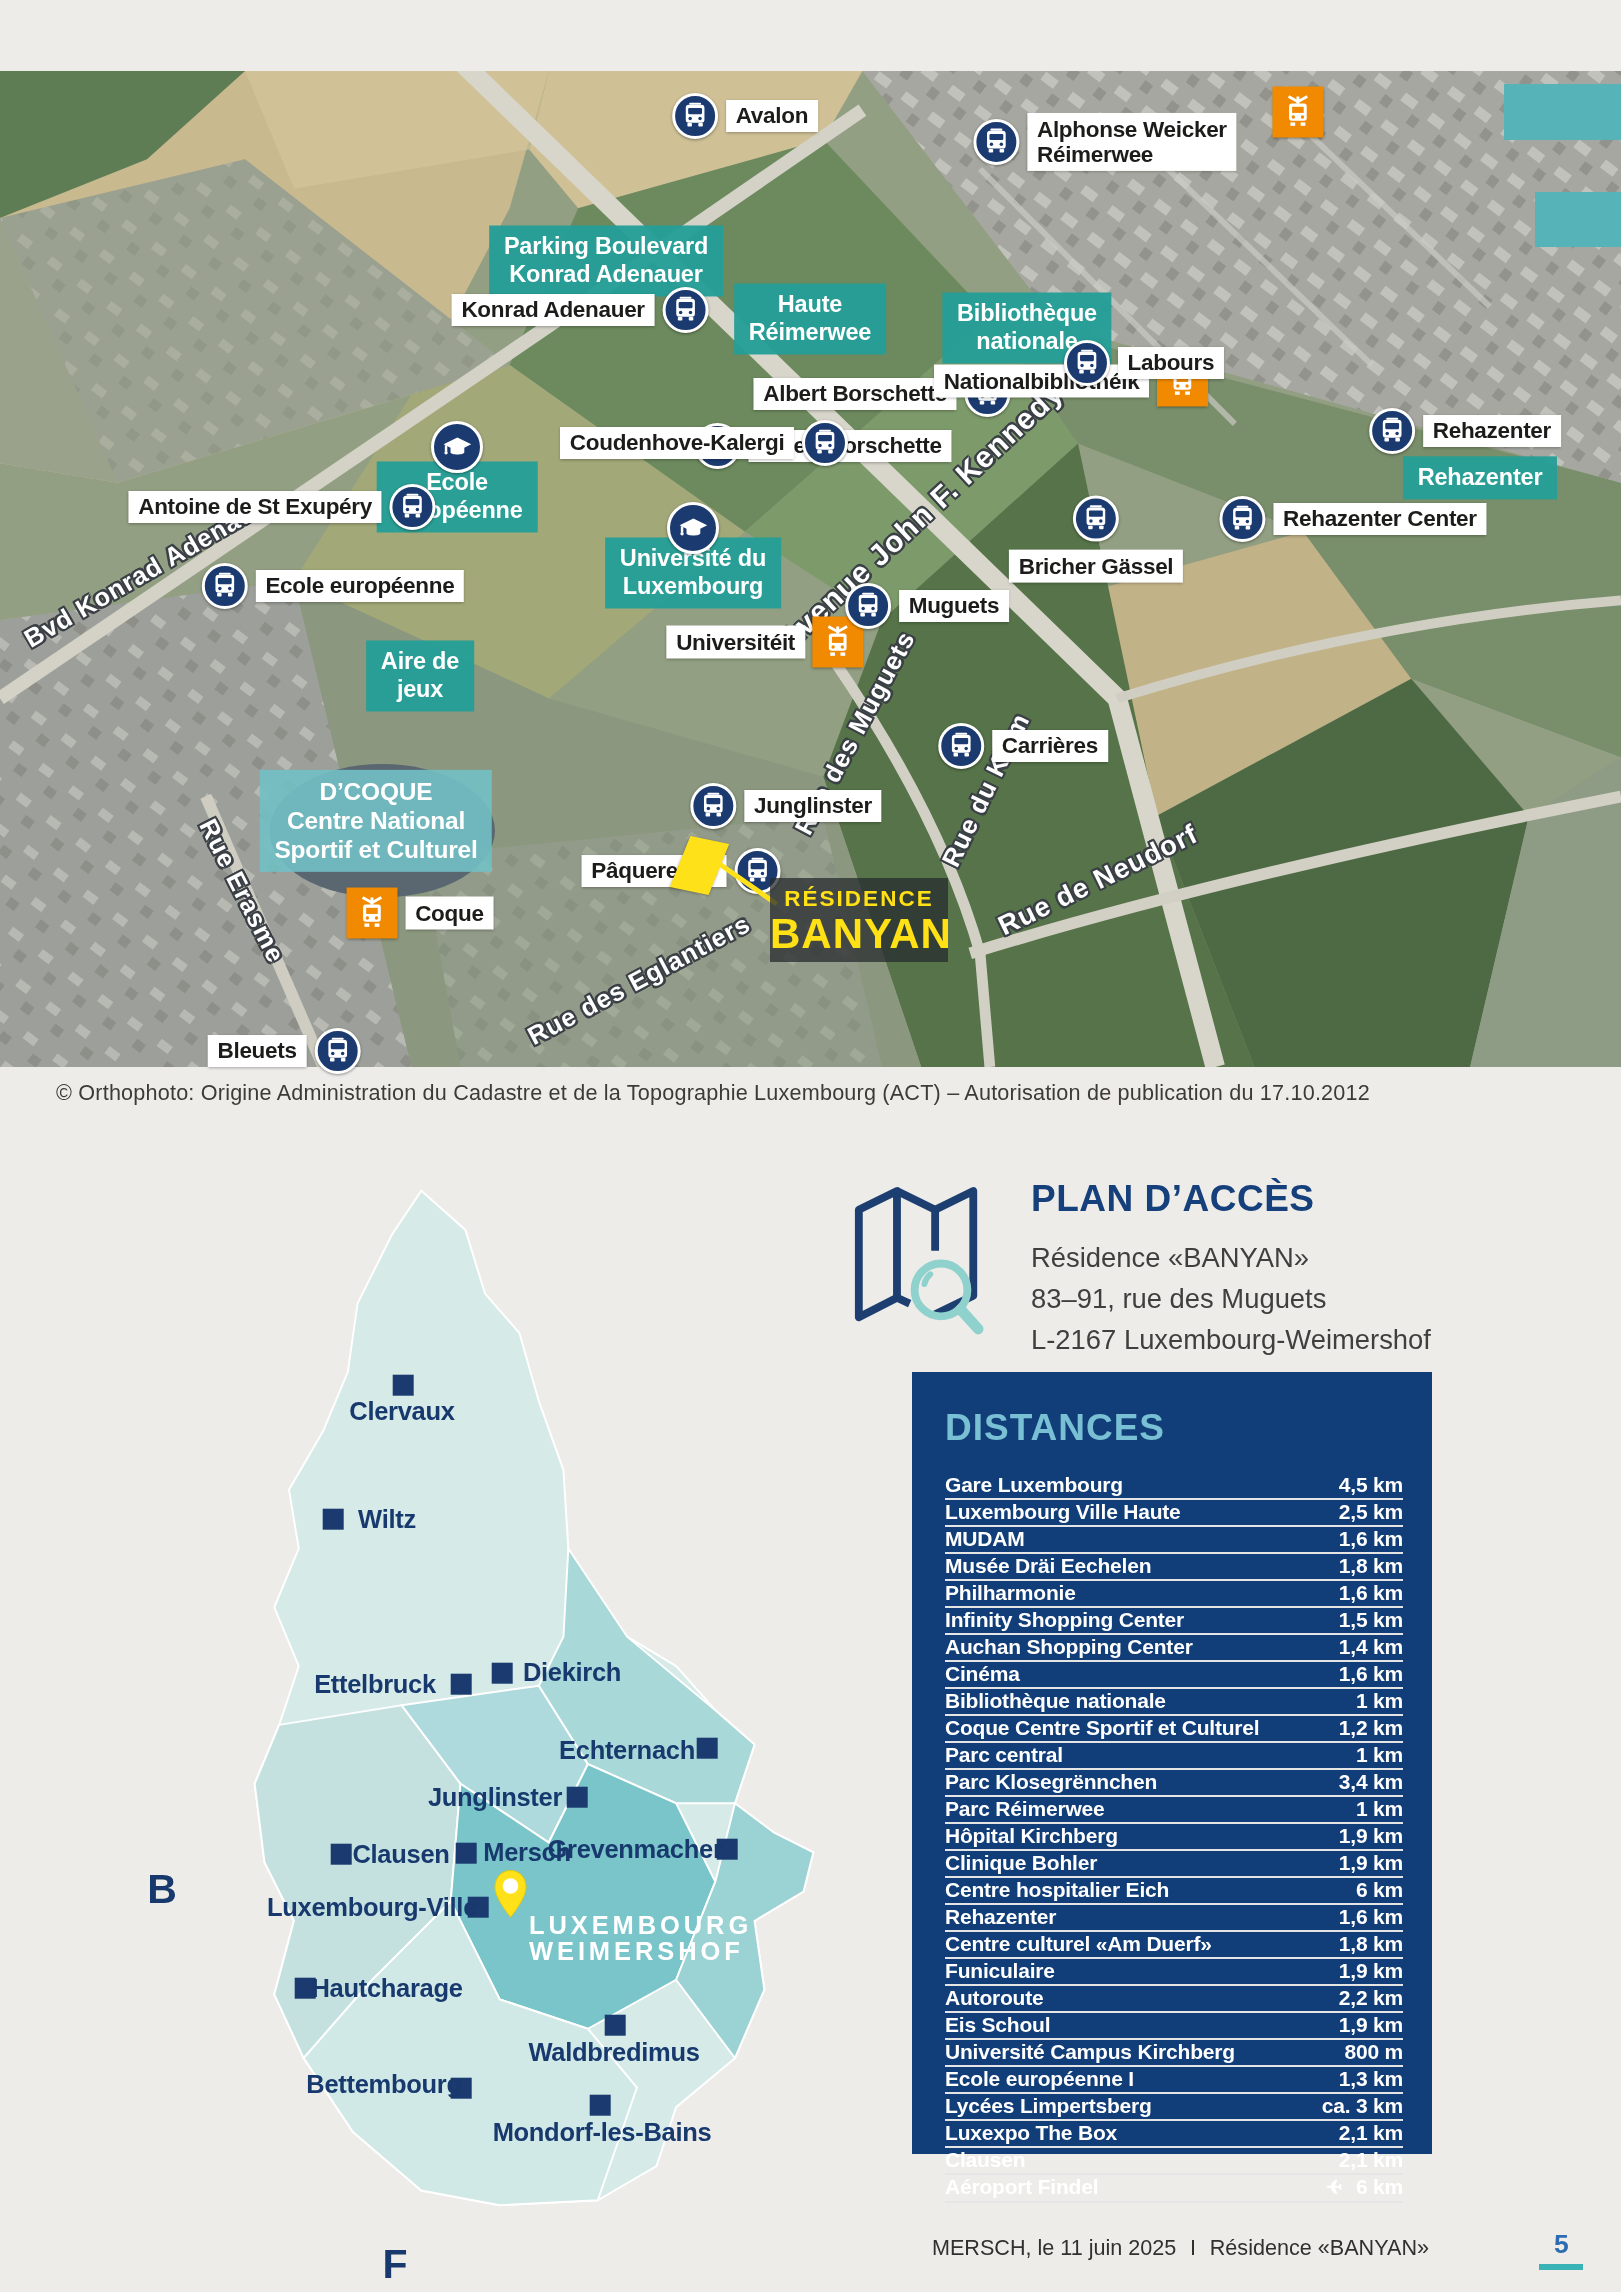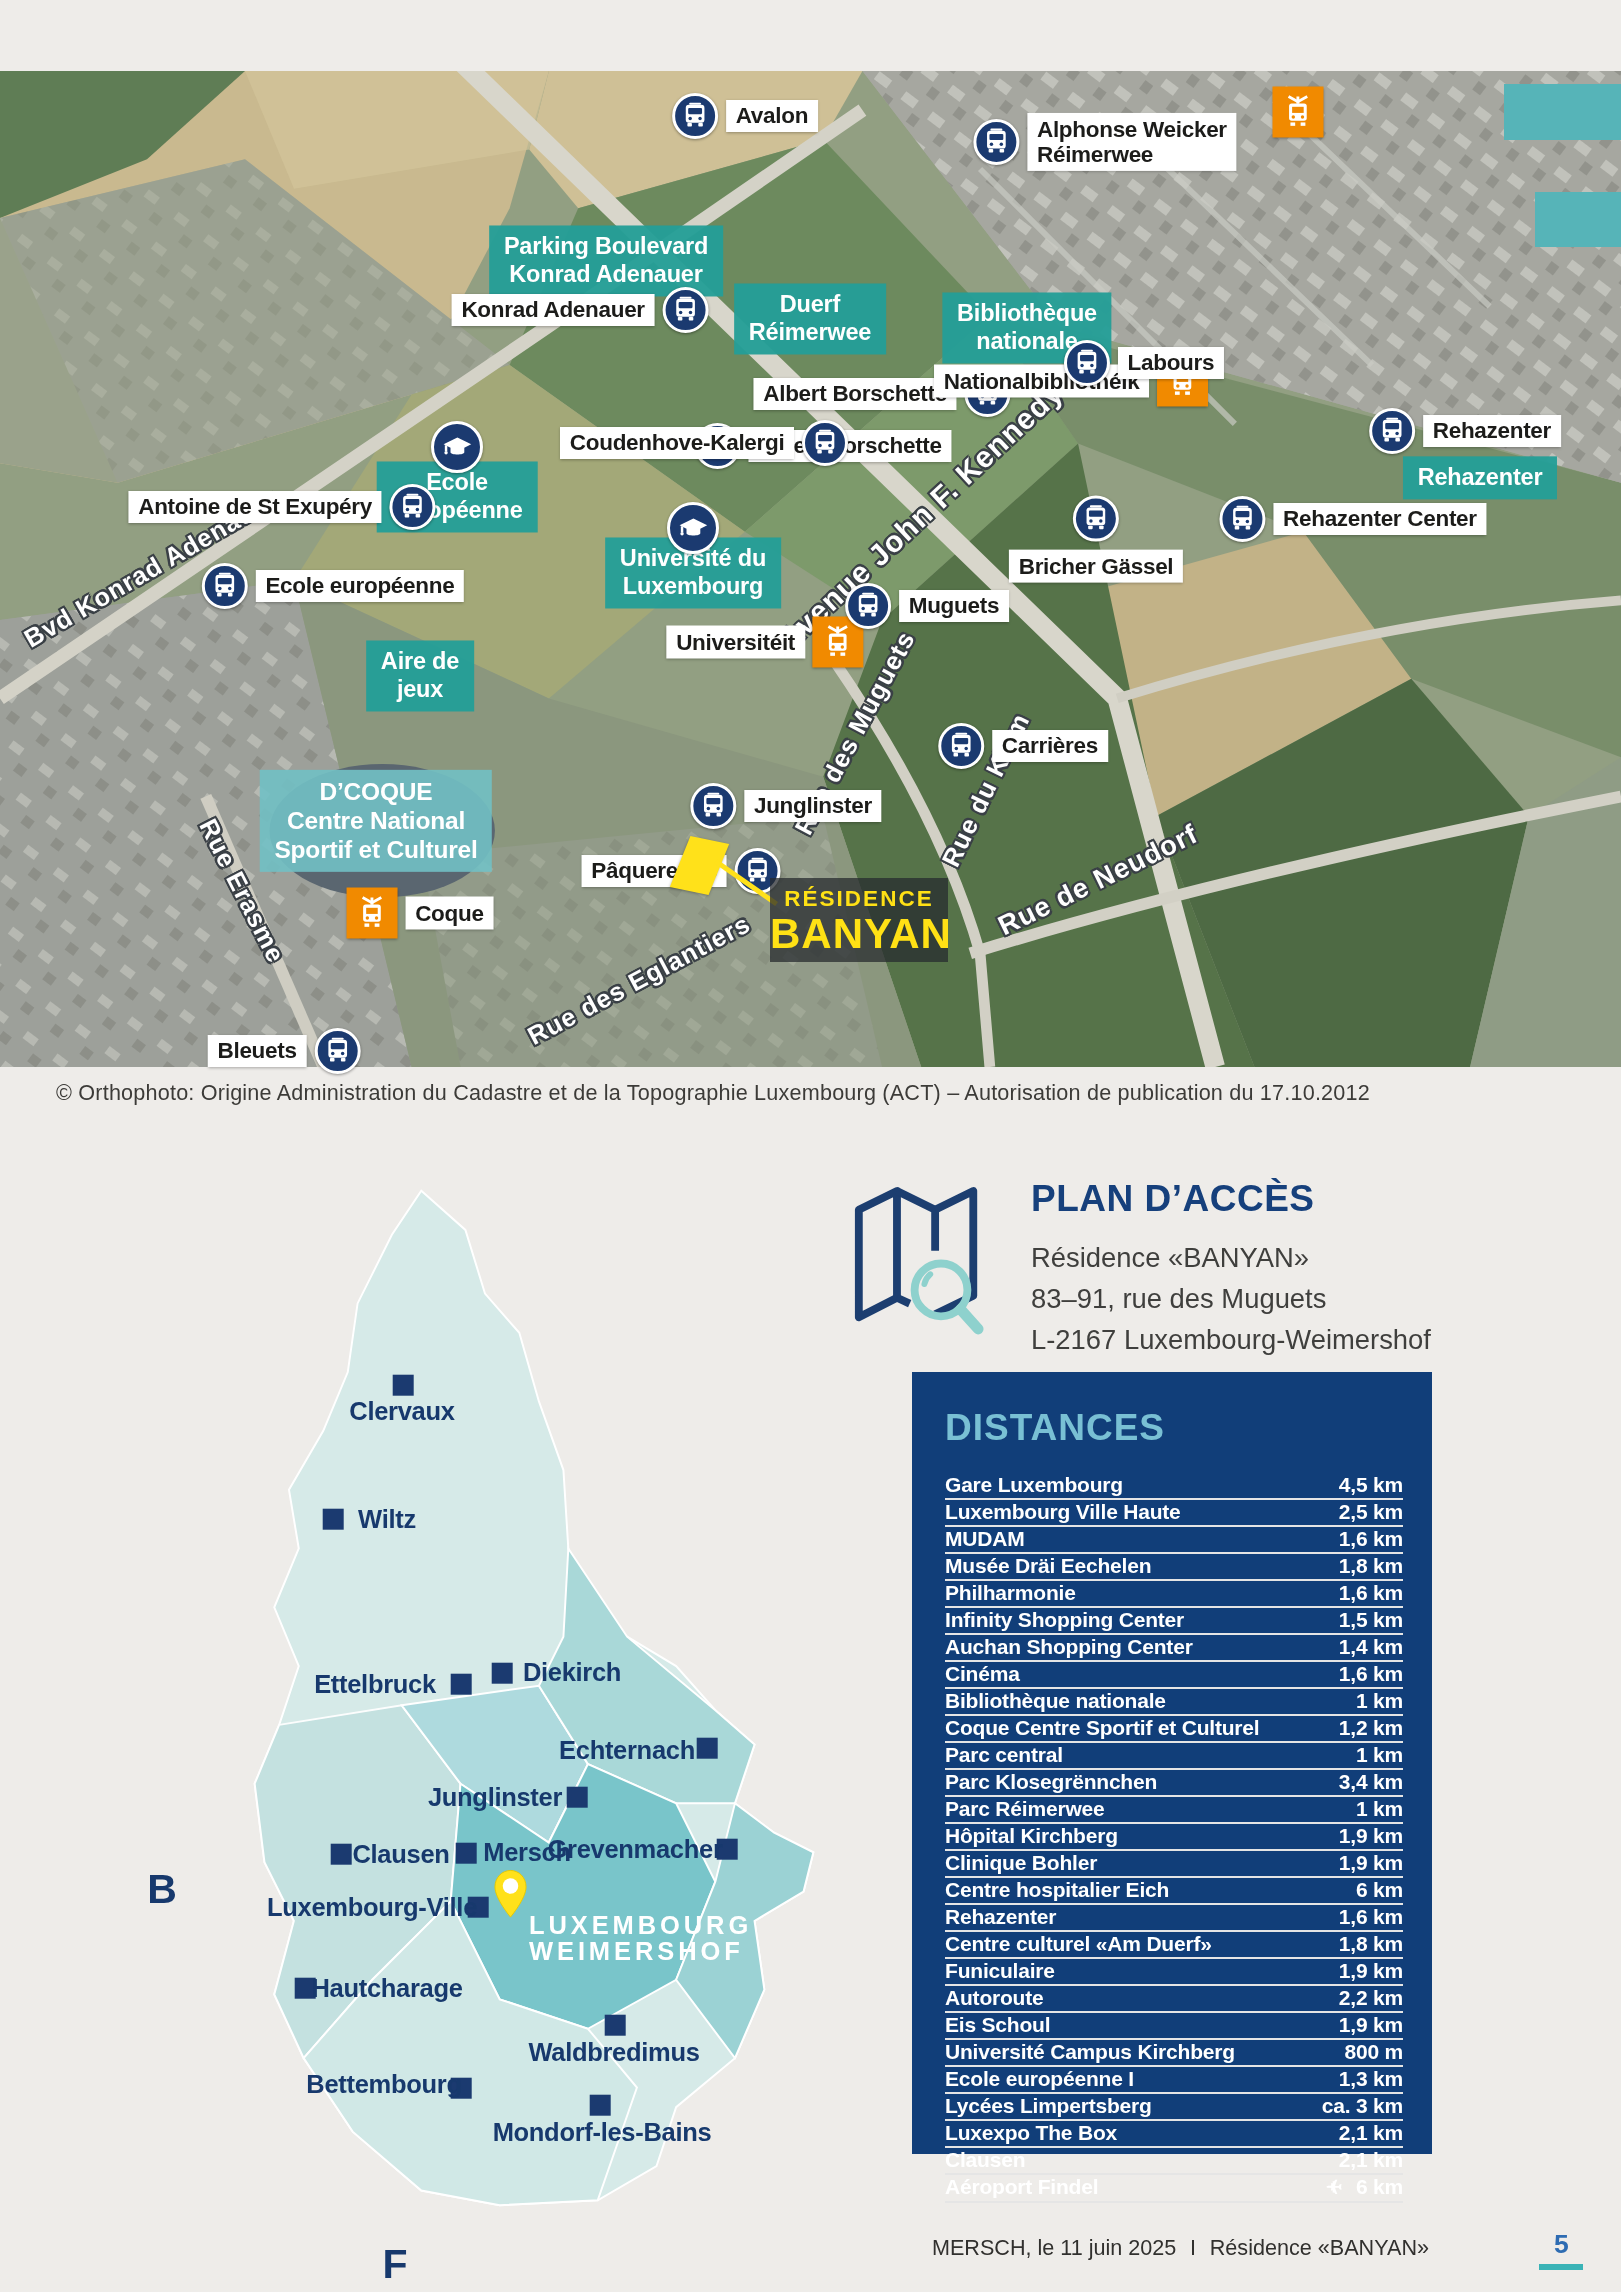--- a/index.html
+++ b/index.html
@@ -123,21 +123,21 @@
       <div class="street" style="left: 1098px; top: 880px; font-size: 27.4px; --rot: -26deg;">Rue de Neudorf</div>
       <div class="street" style="left: 639px; top: 980px; font-size: 25.5px; --rot: -28deg;">Rue des Eglantiers</div>
       <div class="street" style="left: 242px; top: 891px; font-size: 25.5px; --rot: 63deg;">Rue Erasme</div>
     </div>
   <div class="layer" id="box-layer">
       <div class="info-box" style="left: 606px; top: 261px;">
         <div>Parking Boulevard</div>
         <div>Konrad Adenauer</div>
       </div>
       <div class="info-box" style="left: 810px; top: 319px;">
-        <div>Duerf</div>
+        <div>Haute</div>
         <div>Réimerwee</div>
       </div>
       <div class="info-box" style="left: 1027px; top: 328px;">
         <div>Bibliothèque</div>
         <div>nationale</div>
       </div>
       <div class="info-box" style="left: 457px; top: 497px;">
         <div>Ecole</div>
         <div>européenne</div>
       </div>

